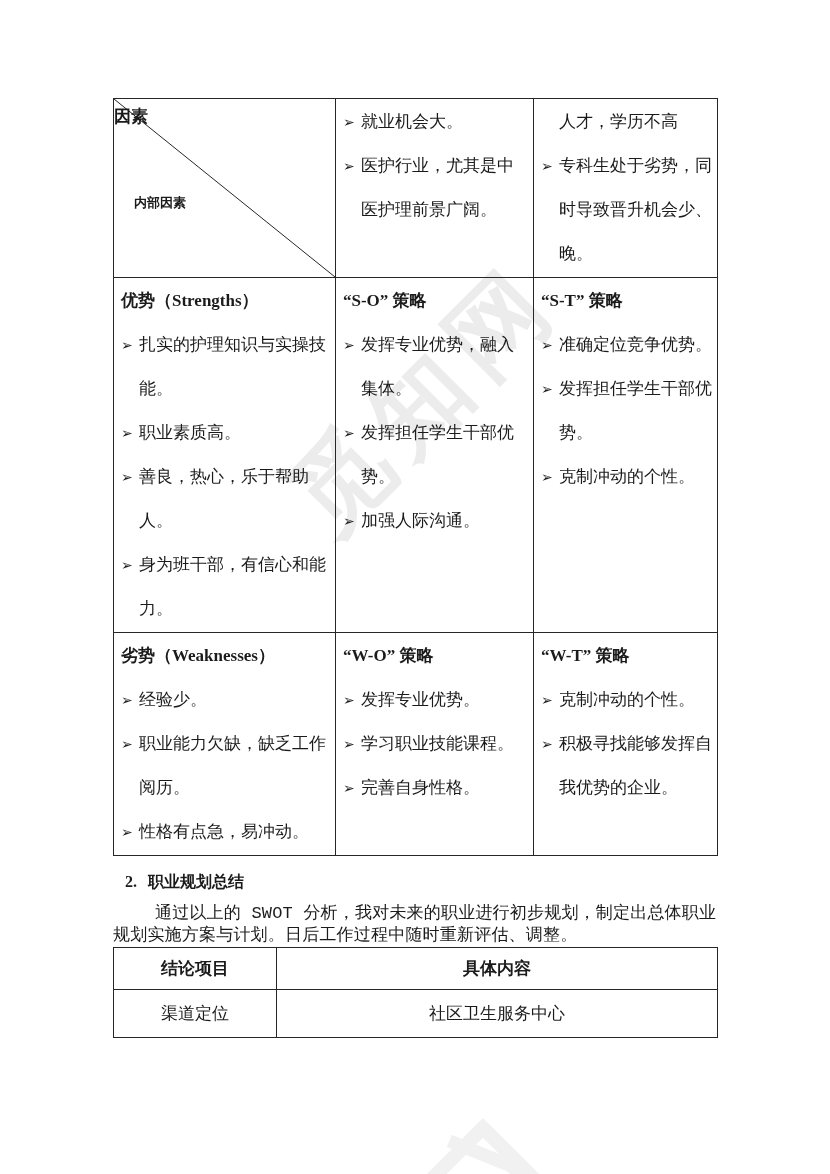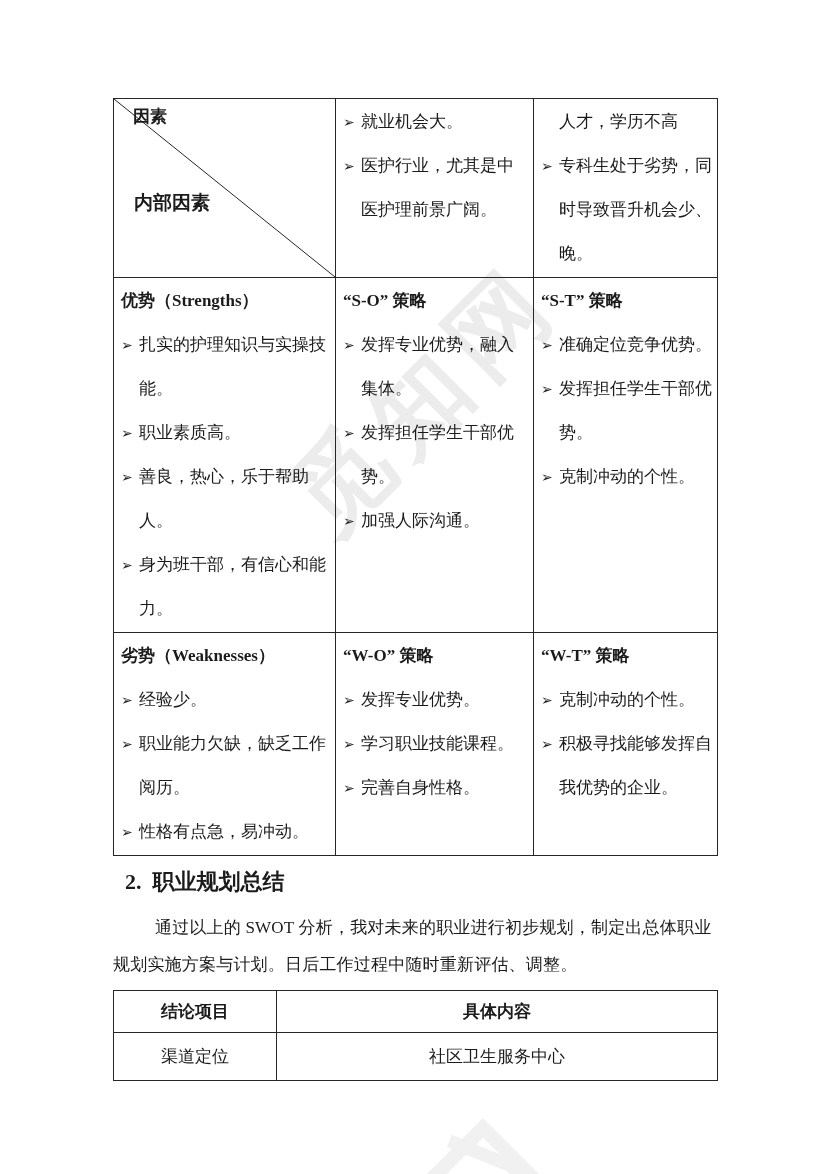--- a/index.html
+++ b/index.html
@@ -32,28 +32,28 @@
   tbody.swot-body tr:nth-child(1){height:305px;}
   tbody.swot-body tr:nth-child(2){height:216px;margin-top:12px;}
   .cell-title{font-weight:bold;}
   .item{padding-left:18px;text-indent:-18px;}
   .item .marker{
     display:inline-block;width:18px;text-indent:0;font-size:14px;
     font-family:"DejaVu Sans","Liberation Sans",sans-serif;color:#222;
   }
   td.corner{position:relative;padding:0;}
   td.corner svg{position:absolute;left:0;top:0;width:100%;height:100%;display:block;}
-  .corner-top{position:absolute;top:6px;left:19px;font-weight:bold;font-size:17px;line-height:24px;}
-  .corner-bottom{position:absolute;top:92px;left:20px;font-weight:bold;font-size:19px;line-height:24px;}
+  .corner-top{position:absolute;top:6px;left:0;font-weight:bold;font-size:17px;line-height:24px;}
+  .corner-bottom{position:absolute;top:92px;left:20px;font-weight:bold;font-size:13px;line-height:24px;}
 
-  .sec-heading{margin:14px 0 0 12px;font-size:22px;font-weight:bold;line-height:24px;}
+  .sec-heading{margin:14px 0 0 12px;font-size:16px;font-weight:bold;line-height:24px;}
   .sec-heading .num{margin-right:11px;}
-  .para{margin-top:15px;font-size:17px;line-height:37px;text-indent:42px;letter-spacing:0.2px;}
+  .para{margin-top:9px;font-size:17px;line-height:22px;text-indent:42px;letter-spacing:0.2px;font-family:Liberation Mono, monospace;}
 
-  table.summary{border-collapse:collapse;width:604px;margin-top:7px;table-layout:fixed;}
+  table.summary{border-collapse:collapse;width:604px;table-layout:fixed;}
   table.summary th,table.summary td{border:1px solid #262626;text-align:center;font-size:17px;padding:0;}
   table.summary th{height:41px;font-weight:bold;}
   table.summary td{height:47px;font-weight:normal;}
 </style>
 </head>
 <body>
 
 <div class="wm-main">觅知网</div>
 <div class="wm-diamond"></div>
 <div class="wm-bar1"></div>

